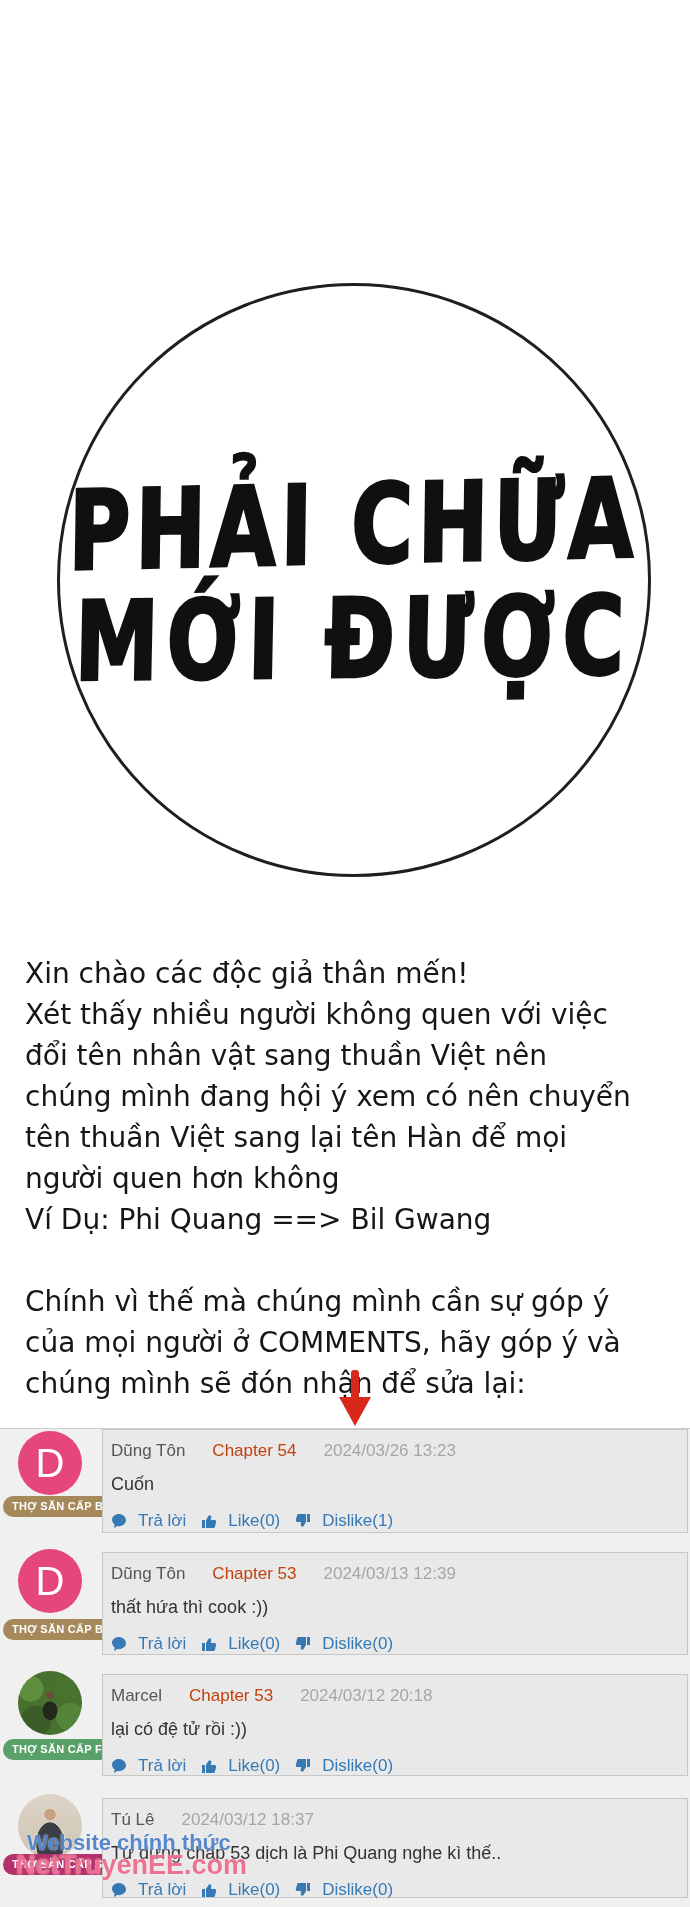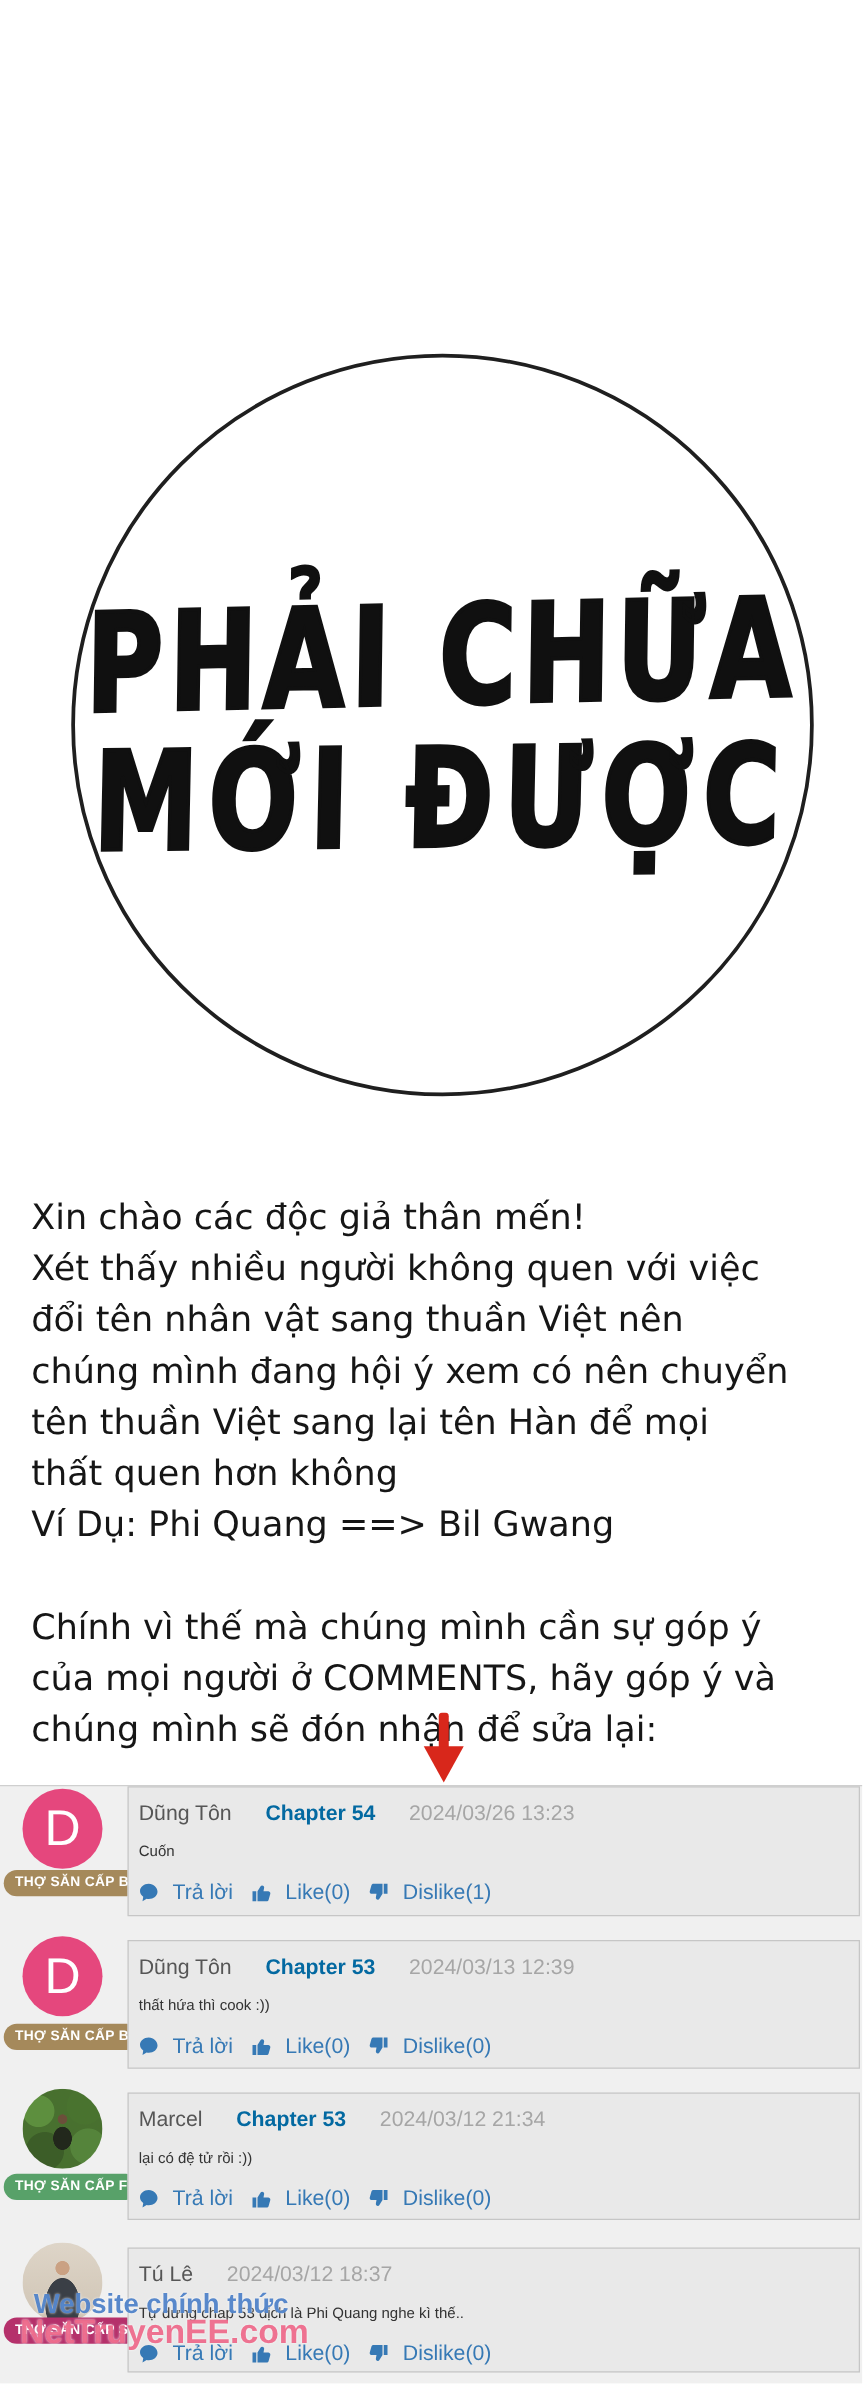--- a/index.html
+++ b/index.html
@@ -46,23 +46,23 @@
          padding:0 9px;font-size:11px;font-weight:bold;color:#ffffff;white-space:nowrap;
          letter-spacing:0.3px;}
   .badge.tan{background:#a5895b;}
   .badge.green{background:#58a169;}
   .badge.magenta{background:#b5316b;}
 
   .card{position:absolute;left:102px;width:586px;background:#e9e9e9;
         border:1px solid #c6c6c6;box-sizing:border-box;padding:11px 10px 8px 8px;}
   .card-header{display:flex;align-items:baseline;column-gap:27px;font-size:17px;}
   .c-name{color:#565656;}
-  .c-chapter{color:#0369a1;cursor:pointer;font-weight:bold;}
+  .c-chapter{color:#c2410c;cursor:pointer;}
   .c-date{color:#a6a6a6;}
-  .c-content{margin-top:13px;font-size:12px;color:#333333;}
+  .c-content{margin-top:13px;font-size:18px;color:#333333;}
   .c-actions{margin-top:16px;display:flex;align-items:center;column-gap:15px;
              font-size:17px;color:#3679b5;}
   .action{display:inline-flex;align-items:center;column-gap:11px;cursor:pointer;}
   .action svg{display:block;}
 
   
   .av0{top:2px;}   .bd0{top:67px;}  .cd0{top:0px;height:104px;}
   .av1{top:120px;} .bd1{top:190px;} .cd1{top:123px;height:103px;}
   .av2{top:242px;} .bd2{top:310px;} .cd2{top:245px;height:102px;}
   .av3{top:365px;} .bd3{top:425px;} .cd3{top:369px;height:100px;}
@@ -84,21 +84,21 @@
       <div class="logo-line l2">MỚI ĐƯỢC</div>
     </div>
   </div>
 
   <div class="intro">
     <div class="intro-line">Xin chào các độc giả thân mến!</div>
     <div class="intro-line">Xét thấy nhiều người không quen với việc</div>
     <div class="intro-line">đổi tên nhân vật sang thuần Việt nên</div>
     <div class="intro-line">chúng mình đang hội ý xem có nên chuyển</div>
     <div class="intro-line">tên thuần Việt sang lại tên Hàn để mọi</div>
-    <div class="intro-line">thất quen hơn không</div>
+    <div class="intro-line">người quen hơn không</div>
     <div class="intro-line">Ví Dụ: Phi Quang ==&gt; Bil Gwang</div>
     <div class="intro-line"></div>
     <div class="intro-line">Chính vì thế mà chúng mình cần sự góp ý</div>
     <div class="intro-line">của mọi người ở COMMENTS, hãy góp ý và</div>
     <div class="intro-line">chúng mình sẽ đón nhận để sửa lại:</div>
   </div>
 
   <div class="down-arrow">
     <svg width="34" height="58" viewBox="0 0 34 58">
       <rect x="13" y="0" width="8" height="31" rx="3" fill="#d8271b"></rect>
@@ -173,21 +173,21 @@
         </span>
       </div>
     </div>
 
     <div class="avatar photo-foliage av2"></div>
     <div class="badge green bd2">THỢ SĂN CẤP F</div>
     <div class="card cd2">
       <div class="card-header">
         <span class="c-name">Marcel</span>
         <span class="c-chapter">Chapter 53</span>
-        <span class="c-date">2024/03/12 21:34</span>
+        <span class="c-date">2024/03/12 20:18</span>
       </div>
       <div class="c-content">lại có đệ tử rồi :))</div>
       <div class="c-actions">
         <span class="action">
           <svg width="16" height="16" viewBox="0 0 16 16">
               <path fill="#3679b5" d="M8 1C4.1 1 1 3.6 1 6.8c0 1.9 1 3.5 2.6 4.6L3 15l3.3-2c.55.1 1.1.16 1.7.16 3.9 0 7-2.6 7-5.8S11.9 1 8 1z"></path>
             </svg>
           <span>Trả lời</span>
         </span>
         <span class="action">

